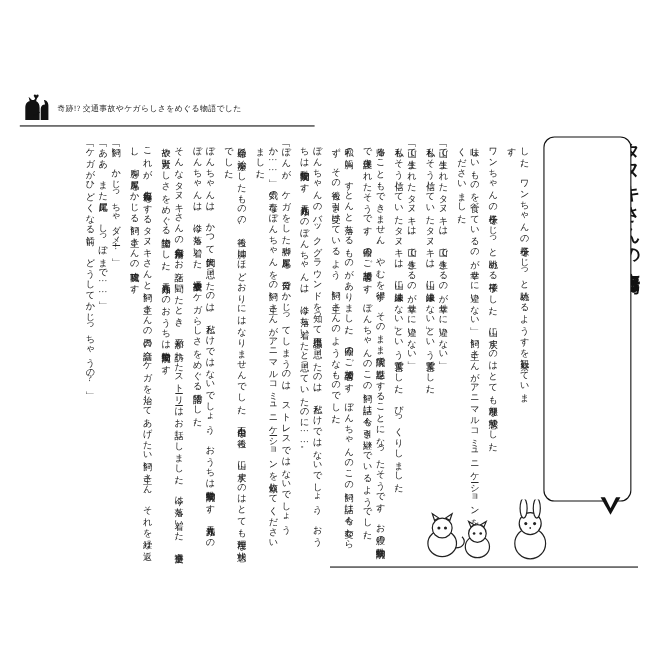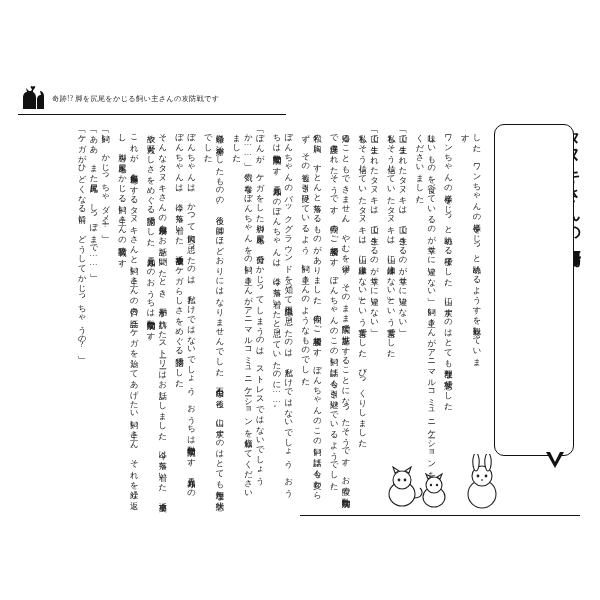--- a/index.html
+++ b/index.html
@@ -190,21 +190,21 @@
 
   <div class="header">
     <span class="header-heart">♥</span>
     <svg class="header-mark" viewBox="0 0 30 30">
 
       <path d="M5 27 L5 16 C5 12 7 10 9 10 L8 6 L11 9 L13 9 L15 6 L15 10 C17 11 18 13 18 16 L18 27 Z" fill="#111"></path>
 
       <path d="M19 27 L19 18 C19 14 21 13 23 13 L22 9 C24 9 26 11 26 14 L26 27 Z" fill="#111"></path>
       <path d="M18 20 C16 22 14 23 12 23" stroke="#111" stroke-width="1" fill="none"></path>
     </svg>
-    <div class="header-text">奇跡!? 脚を尻尾をかじる飼い主さんの攻防戦です</div>
+    <div class="header-text">奇跡!? 交通事故やケガらしさをめぐる物語でした</div>
   </div>
   <div class="header-rule"></div>
 
   <div class="title-wrap">
     <div class="tline t3">……「イヌになりたいタヌキさんの物語」</div>
     <div class="tline t2">飼い主さんへのサインでした</div>
     <div class="tline t1">タヌキさんの自傷行為は</div>
   </div>
 
   <div class="balloon"></div>

